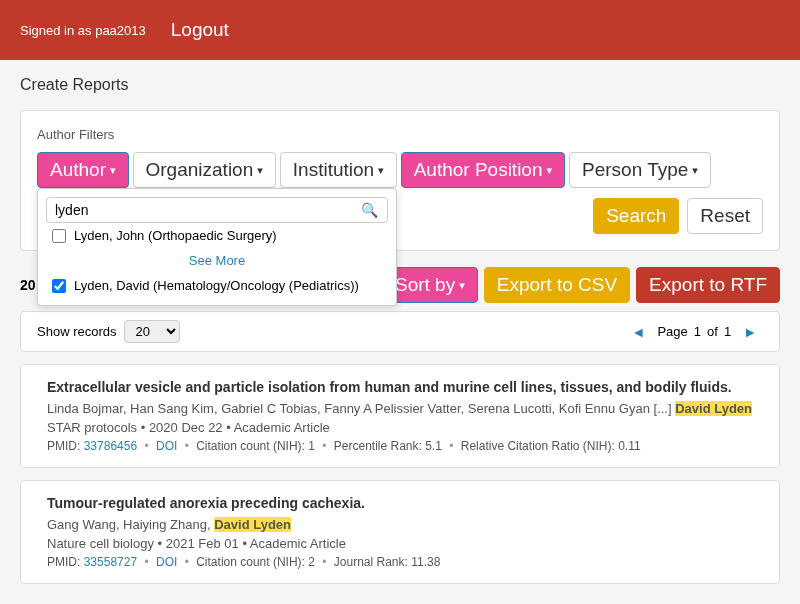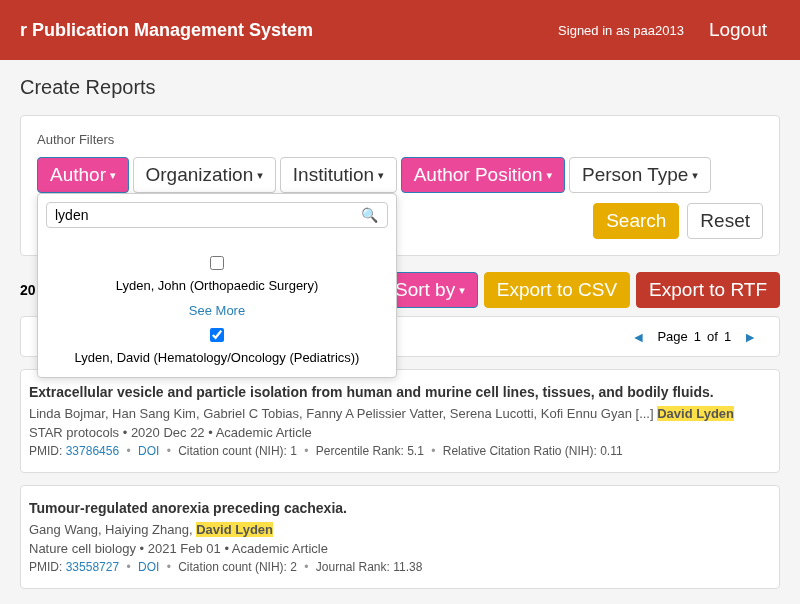--- a/index.html
+++ b/index.html
@@ -22,21 +22,21 @@
       color: white;
       padding: 4px 12px;
       border-radius: 4px;
       cursor: pointer;
       font-size: 13px;
     }
 
     
     .main { padding: 16px 20px; }
 
-    .page-title { font-size: 20px; font-weight: normal; margin-bottom: 16px; color: #333; }
+    .page-title { font-size: 16px; font-weight: normal; margin-bottom: 16px; color: #333; }
 
     .card {
       background: white;
       border: 1px solid #ddd;
       border-radius: 4px;
       padding: 16px;
     }
 
     .section-label { font-size: 13px; color: #555; margin-bottom: 10px; }
 
@@ -74,38 +74,37 @@
       width: 360px;
       box-shadow: 0 2px 8px rgba(0,0,0,0.15);
     }
 
     .search-box-wrapper {
       display: flex;
       align-items: center;
       border: 1px solid #ccc;
       border-radius: 4px;
       padding: 4px 8px;
-      margin-bottom: 24px;
+      margin-bottom: 1px;
     }
     .search-box-wrapper input {
       border: none;
       outline: none;
       flex: 1;
       font-size: 14px;
     }
     .search-icon { color: #999; font-size: 14px; }
 
     .dropdown-item {
       display: flex;
       align-items: center;
       gap: 8px;
       padding: 4px 6px;
       font-size: 13px;
       cursor: pointer;
-      flex-direction: column;
     }
     .dropdown-item input[type="checkbox"] { width: 14px; height: 14px; }
 
     .see-more-link {
       color: #2980b9;
       font-size: 13px;
       text-align: center;
       padding: 4px;
       cursor: pointer;
       display: block;
@@ -144,21 +143,21 @@
     }
     .show-records { display: flex; align-items: center; gap: 8px; font-size: 13px; }
     .page-info { display: flex; align-items: center; gap: 6px; font-size: 13px; }
     .page-nav { cursor: pointer; color: #2980b9; font-size: 14px; padding: 2px 6px; }
 
     
     .article-card {
       background: white;
       border: 1px solid #ddd;
       border-radius: 4px;
-      padding: 14px 8px;
+      padding: 14px 26px;
       margin-bottom: 12px;
     }
     .article-title { font-size: 14px; font-weight: bold; color: #333; margin-bottom: 6px; }
     .article-authors { font-size: 13px; color: #555; margin-bottom: 4px; }
     .article-authors .highlight { background: #fde047; font-weight: bold; }
     .article-meta { font-size: 13px; color: #555; margin-bottom: 4px; }
     .article-ids { font-size: 12px; color: #555; }
     .article-ids a { color: #2980b9; text-decoration: none; }
     .article-ids .separator { margin: 0 4px; color: #999; }
 
@@ -167,21 +166,20 @@
       font-size: 13px;
       border: 1px solid #ccc;
       border-radius: 4px;
       cursor: pointer;
     }
   </style>
 </head>
 <body>
 
 <div class="header">
-  <span class="header-title">r Publication Management System</span>
   <div class="header-right">
     <span>Signed in as paa2013</span>
     <button class="logout-btn btn">Logout</button>
   </div>
 </div>
 
 <div class="main">
   <div class="page-title">Create Reports</div>
 
   <div class="card">

